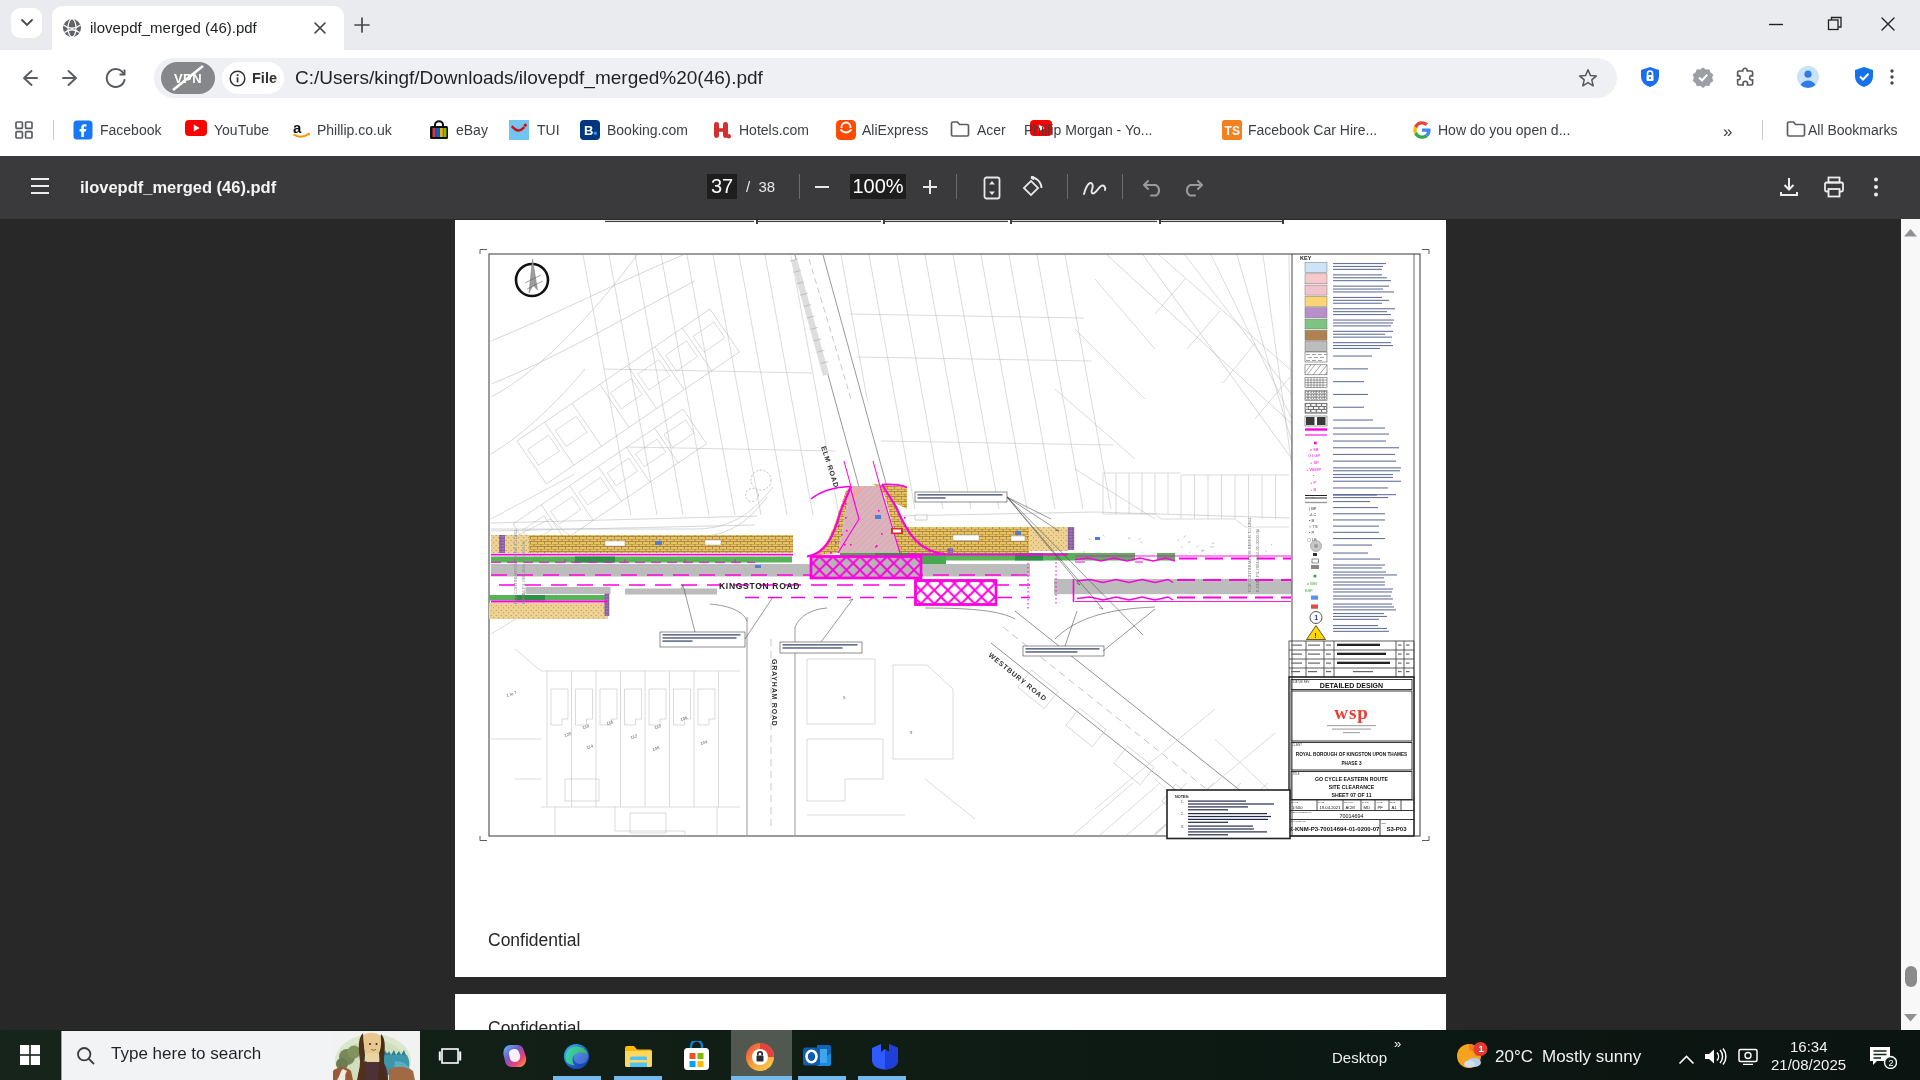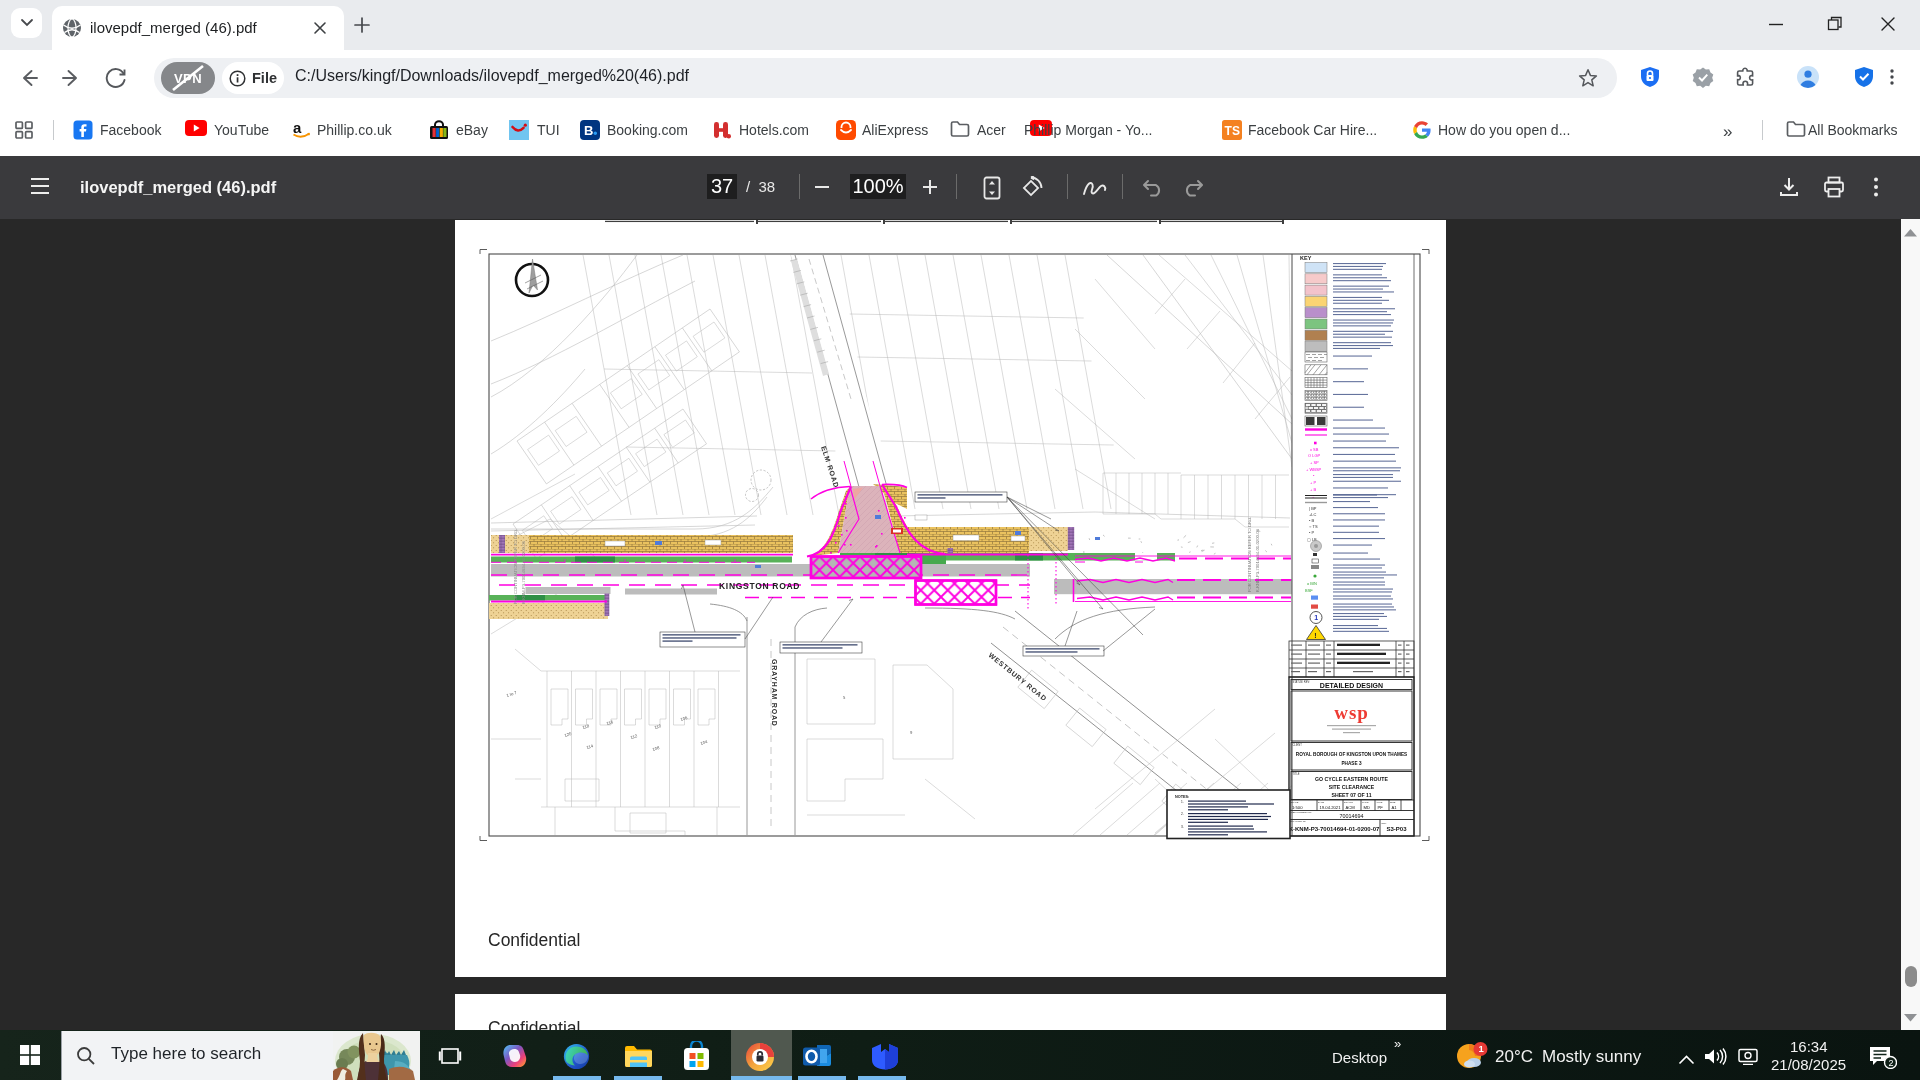--- a/index.html
+++ b/index.html
@@ -11,21 +11,21 @@
 .tabx{position:absolute;left:258px;top:12px;width:20px;height:20px;display:flex;align-items:center;justify-content:center}
 .newtab{position:absolute;left:354px;top:17px;width:17px;height:17px}
 .wc{position:absolute;top:16px;width:17px;height:17px}
 
 .toolbar{position:absolute;left:0;top:50px;width:1920px;height:55px;background:#fff}
 .navic{position:absolute;top:17px;width:22px;height:22px}
 .omni{position:absolute;left:154px;top:8px;width:1463px;height:40px;background:#eef0f3;border-radius:20px}
 .vpnbadge{position:absolute;left:7px;top:4px;width:54px;height:32px;background:#85878a;border-radius:16px;color:#fff;font-size:13px;font-weight:bold;display:flex;align-items:center;justify-content:center;letter-spacing:.5px}
 .filechip{position:absolute;left:68px;top:4px;width:62px;height:32px;background:#fff;border-radius:16px;display:flex;align-items:center;justify-content:center;gap:6px}
 .filechip span{font-size:14.5px;font-weight:bold;color:#2f3133}
-.url{position:absolute;left:141px;top:9px;font-size:16px;color:#1e2126;white-space:nowrap}
+.url{position:absolute;left:141px;top:9px;font-size:19px;color:#1e2126;white-space:nowrap}
 .star{position:absolute;left:1424px;top:10px}
 .tbi{position:absolute;top:16px;width:22px;height:22px}
 .avatar{position:absolute;left:1797px;top:16px;width:22px;height:22px}
 
 .bookbar{position:absolute;left:0;top:105px;width:1920px;height:51px;background:#fff}
 .bki{position:absolute;top:15px;width:22px;height:22px}
 .bkt{position:absolute;top:17px;font-size:14px;color:#3c4043;white-space:nowrap}
 .bsep{position:absolute;top:15px;width:1px;height:20px;background:#c7cacd}
 
 .pdfbar{position:absolute;left:0;top:156px;width:1920px;height:63px;background:#3a3a3d}

